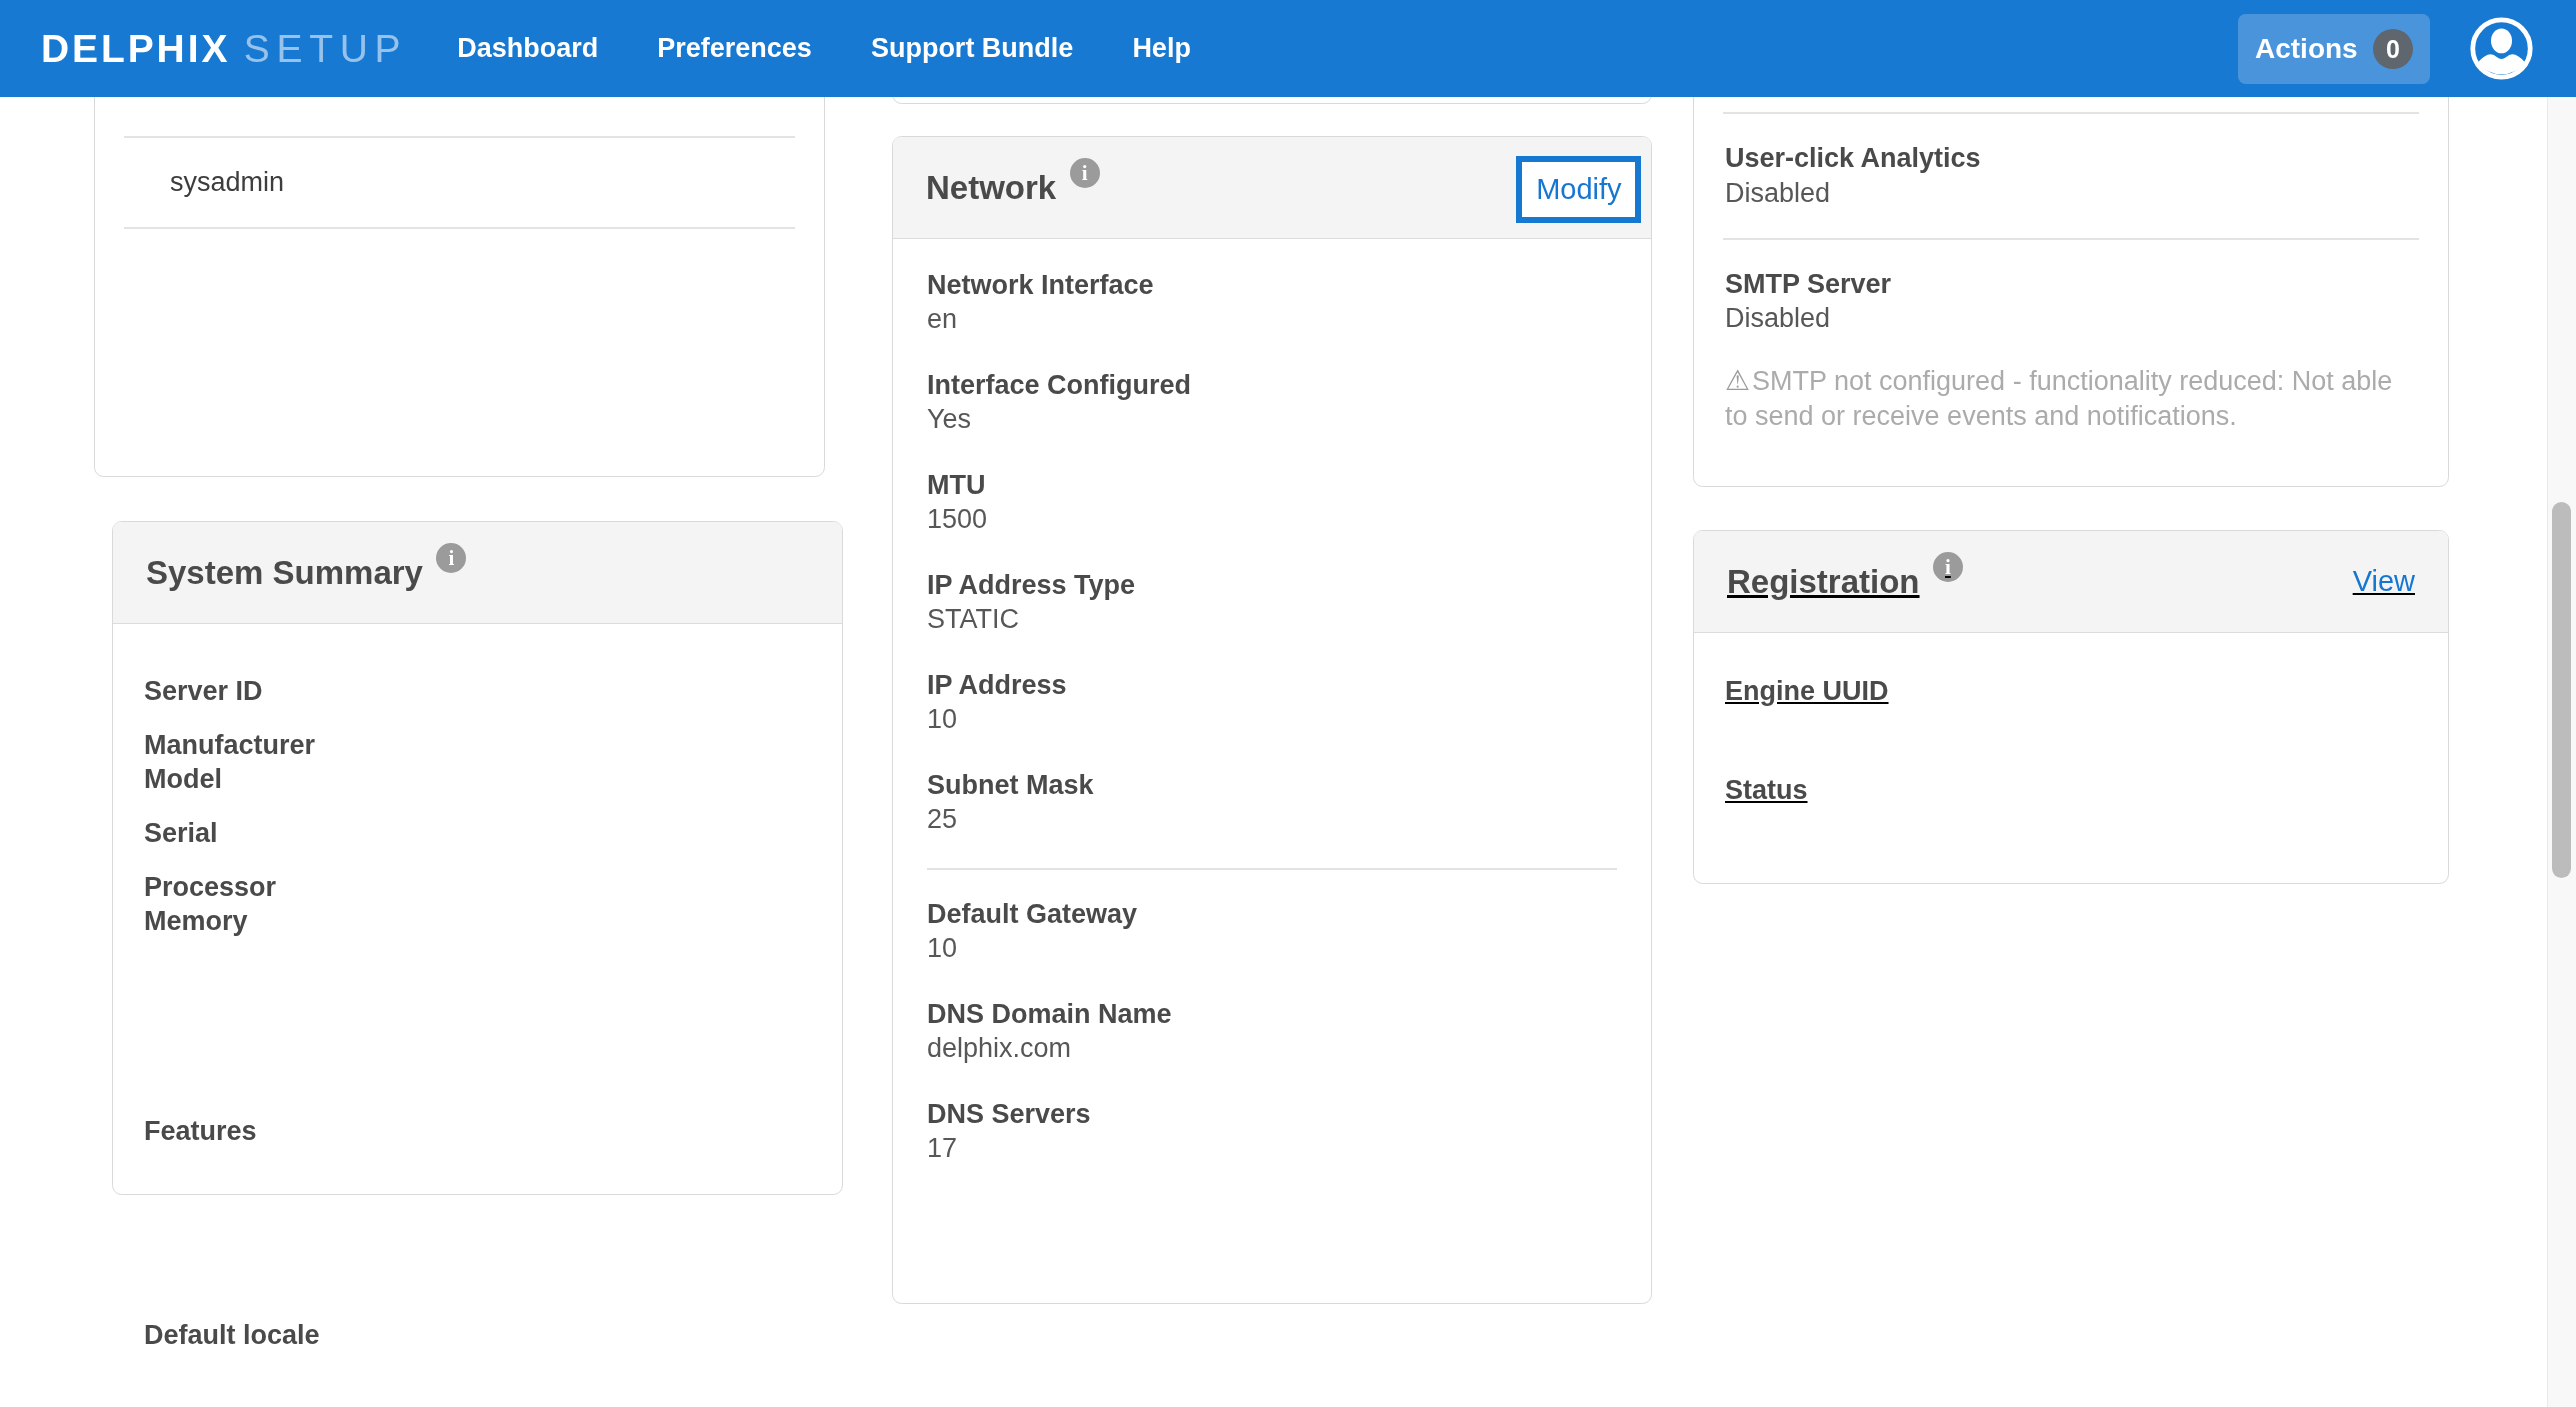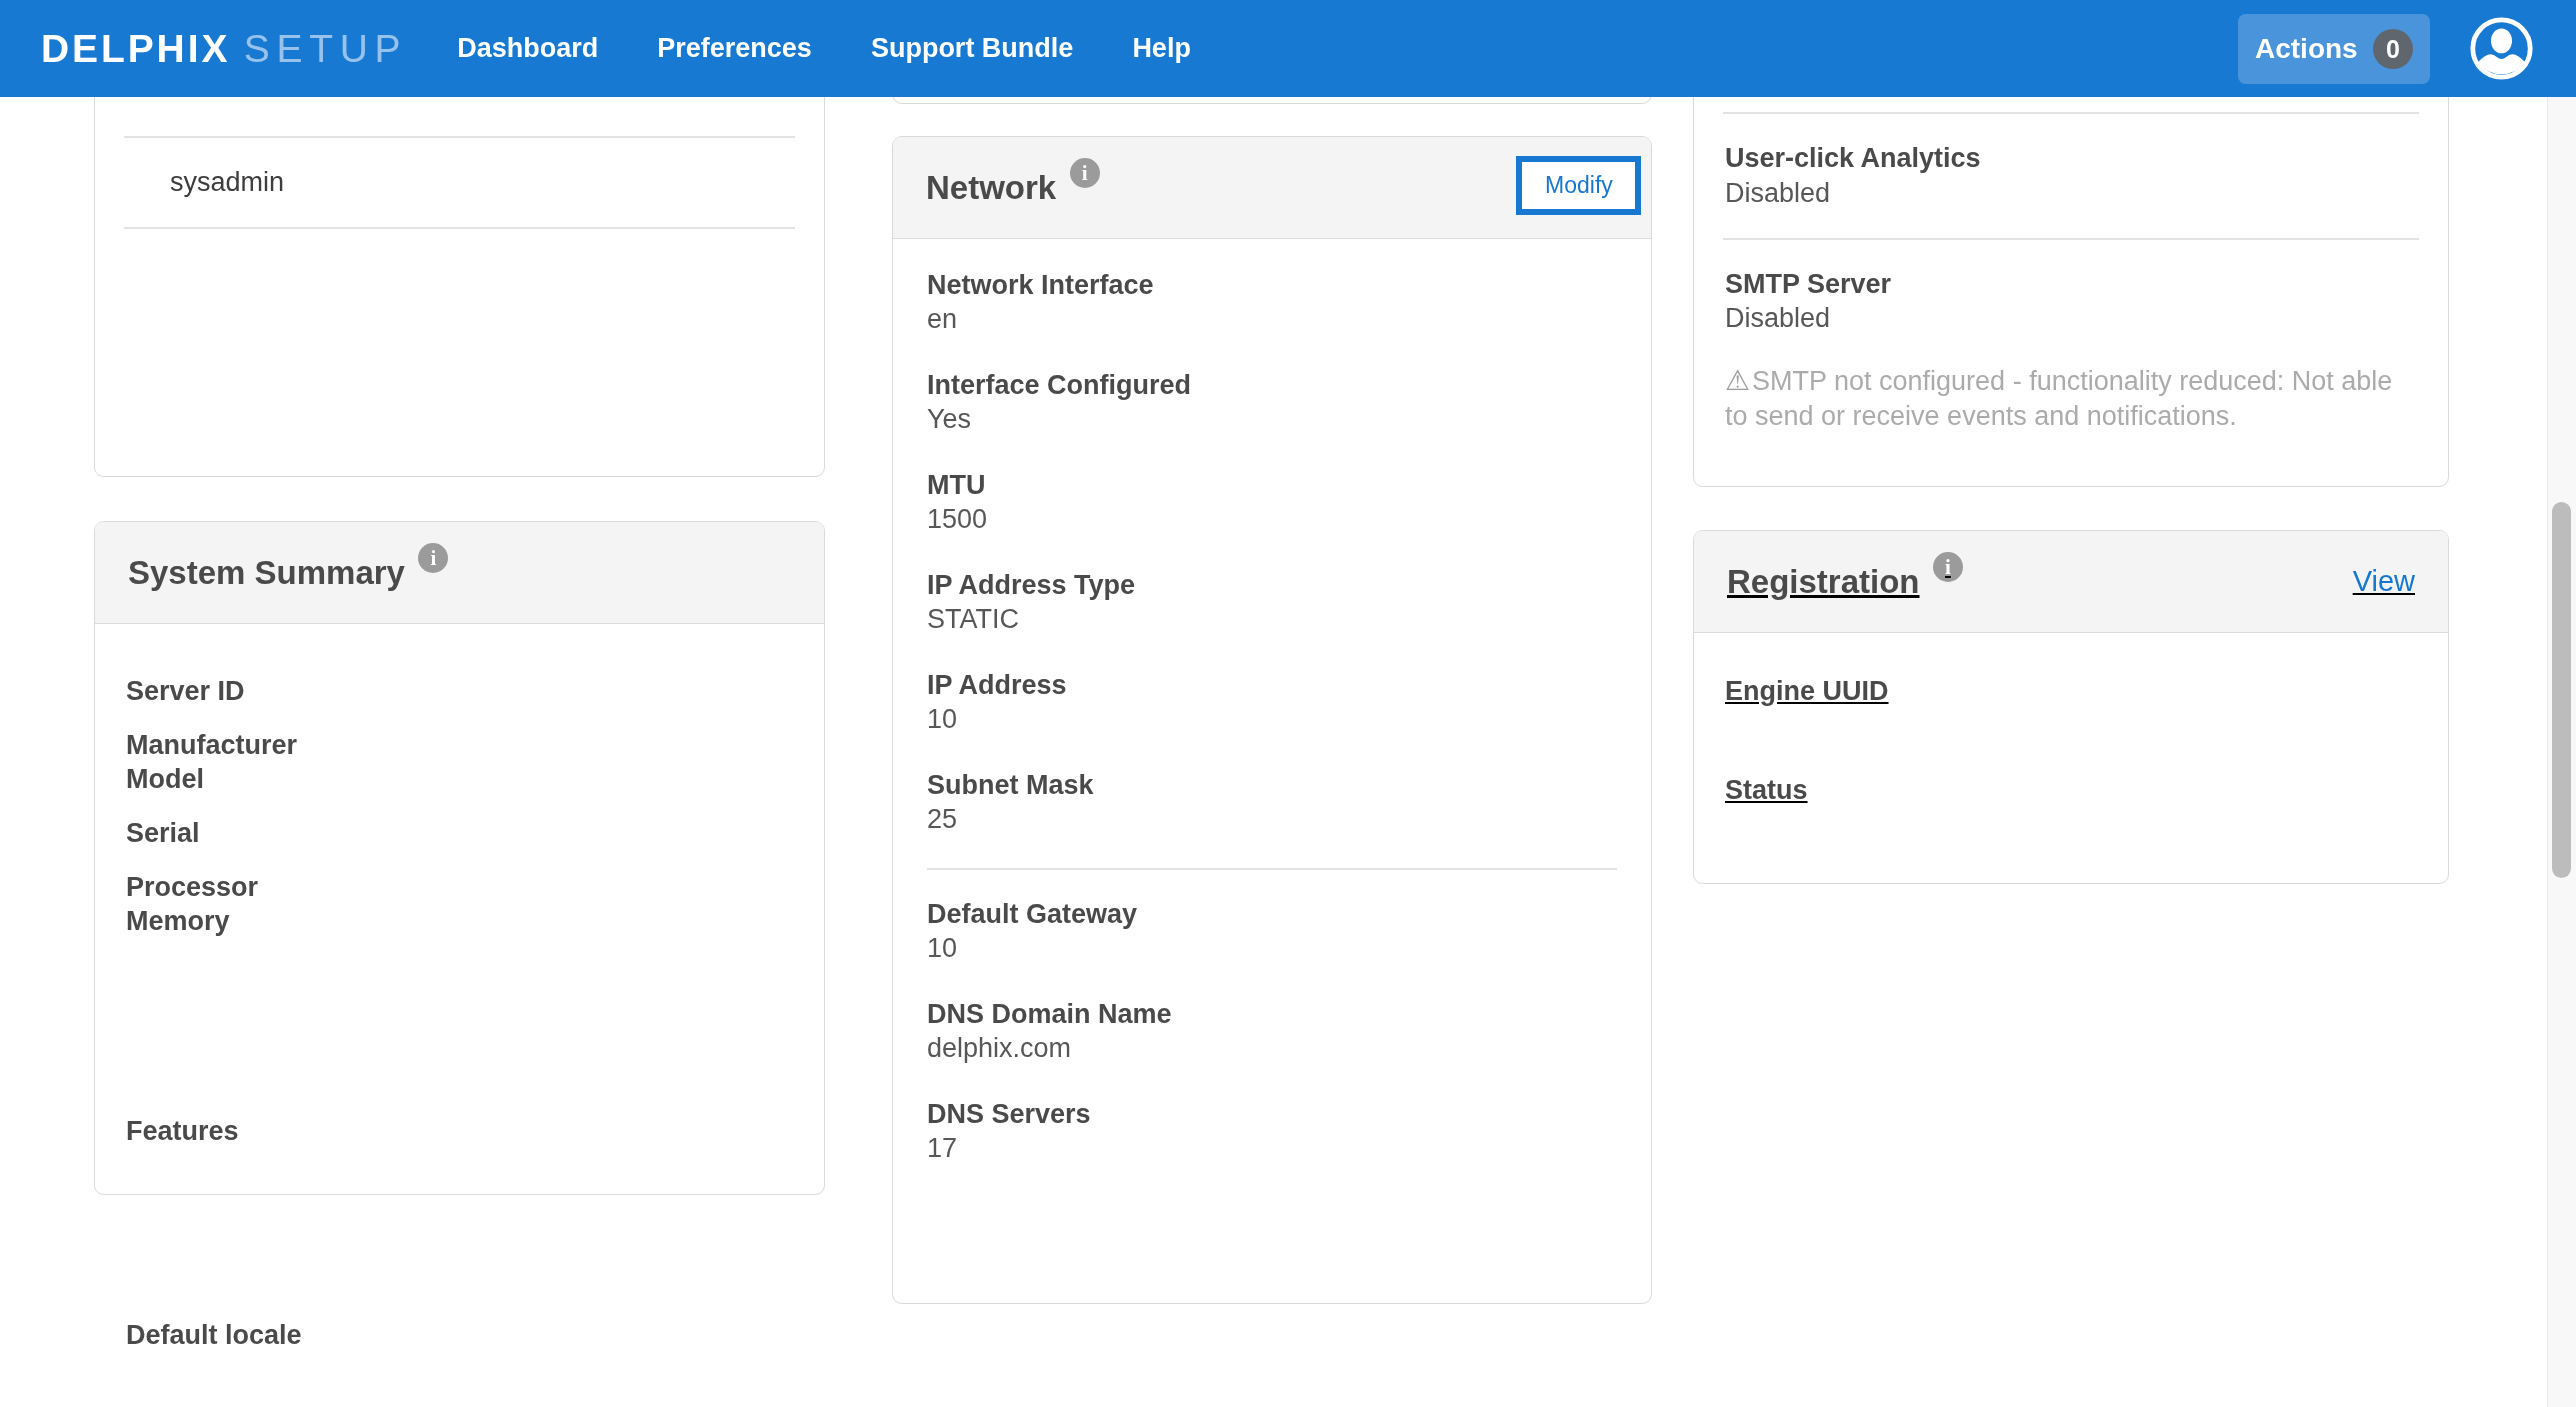--- a/index.html
+++ b/index.html
@@ -63,36 +63,36 @@
   .val { font-size:27px; color:#575757; line-height:34px; }
 
   
   .users-card { left:94px; top:29px; width:731px; height:448px; }
   .users-card .d1 { top:106px; }
   .users-card .d2 { top:197px; }
   .user-row {
     position:absolute; top:108px; left:75px; right:29px; height:88px;
     line-height:88px; font-size:27px; color:#3d3d3d; cursor:pointer;
   }
-  .syssum-card { left:94px; top:521px; width:731px; height:674px; }
+  .syssum-card { left:112px; top:521px; width:731px; height:674px; }
   .sys-body { padding:50px 31px 0; }
   .sys-body .gap { margin-top:20px; }
   .sys-body .big-gap-1 { margin-top:176px; }
   .sys-body .big-gap-2 { margin-top:170px; }
 
   
   .cut-mid-card { left:892px; top:29px; width:760px; height:75px; border-radius:0 0 9.6px 9.6px; }
   .network-card { left:892px; top:136px; width:760px; height:1168px; }
   .network-body { padding:29px 34px 0; }
   .field { margin-bottom:32px; }
   .body-divider { height:1.9px; background:#e3e3e3; margin:27px 0; }
   .modify-btn {
-    position:absolute; right:9.6px; top:19px; width:125px; height:59px;
+    position:absolute; right:9.6px; top:19px; width:125px; height:67px;
     border:6.7px solid #1778d2; background:#ffffff; color:#1677d2;
-    font-size:23px; font-family:inherit; box-sizing:border-box;
+    font-size:29px; font-family:inherit; box-sizing:border-box;
     display:flex; align-items:center; justify-content:center; cursor:pointer;
   }
 
   
   .status-card { left:1693px; top:29px; width:756px; height:458px;padding-left:27px; }
   .status-card .d1 { top:82px; }
   .status-card .d2 { top:208px; }
   .abs { position:absolute; left:31px; right:38px; }
   .ucl-lbl { top:111px; }
   .ucl-val { top:146px; }

